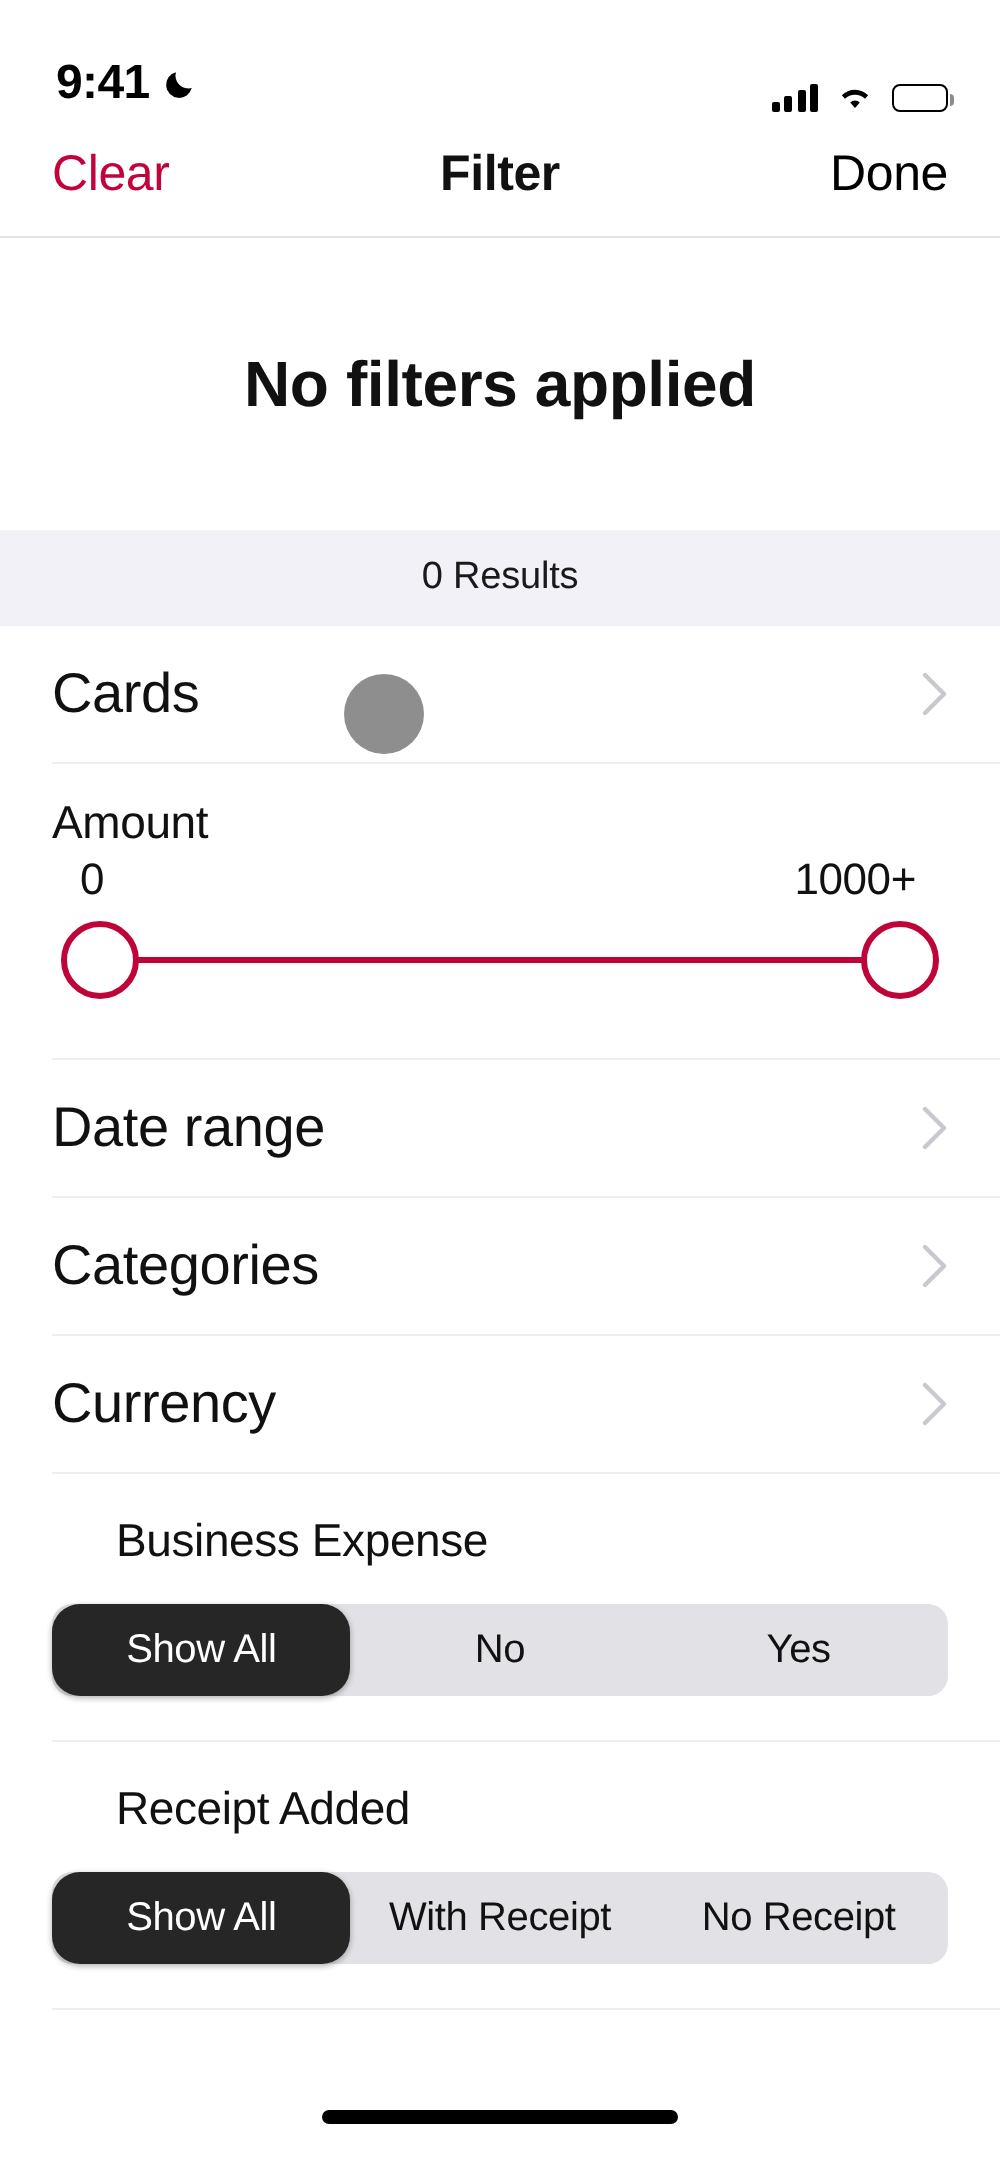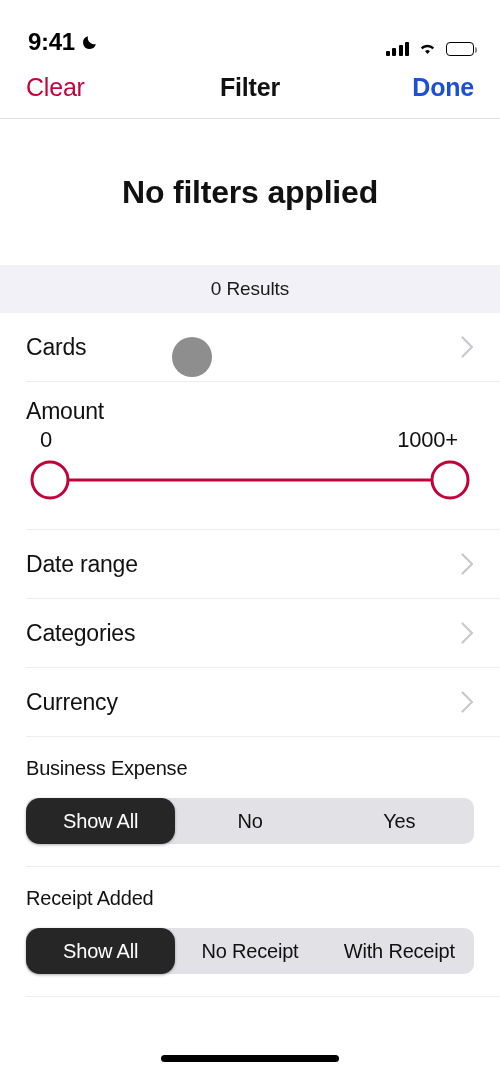--- a/index.html
+++ b/index.html
@@ -63,21 +63,21 @@
     height:48px; background:#f2f1f7;
     display:flex; align-items:center; justify-content:center;
   }
   .results-band span { font-size:19px; color:#1a1a1a; letter-spacing:-0.1px;text-align:center; }
 
   
   .row {
     height:68px; display:flex; align-items:center; justify-content:space-between;
     padding:0 26px; position:relative; background:#fff; cursor:pointer;
   }
-  .row-label { font-size:23px; color:#111; letter-spacing:-0.2px; }
+  .row-label { font-size:28px; color:#111; letter-spacing:-0.2px; }
   .chevron { width:13px; height:22px; display:block; flex:none; }
   .divider { height:1px; background:#eeedf1; margin-left:26px; }
 
   
   .amount-sec { padding:16px 26px 26px; position:relative; }
   .amount-title { font-size:23px; color:#111; letter-spacing:-0.2px; }
   .amount-values {
     display:flex; justify-content:space-between; align-items:flex-end;
     margin-top:2px; padding:0 16px 0 14px;
   }
@@ -90,21 +90,21 @@
   .slider-thumb {
     position:absolute; top:50%; width:39px; height:39px; border-radius:50%;
     background:#fff; border:3px solid #bf043a; transform:translate(-50%,-50%);
     cursor:grab;
   }
   .slider-thumb.lo { left:24px; }
   .slider-thumb.hi { left:calc(100% - 24px); }
 
   
   .seg-sec { padding:20px 26px 22px; }
-  .seg-title { font-size:20px; color:#111; letter-spacing:-0.2px; margin-bottom:18px; }
+  .seg-title { font-size:23px; color:#111; letter-spacing:-0.2px; margin-bottom:18px;margin-left:32px; }
   .segmented {
     display:flex; background:#e2e1e6; border-radius:10px; height:46px;
     padding:0; position:relative; overflow:visible;
   }
   .seg-btn {
     flex:1; display:flex; align-items:center; justify-content:center;
     font-size:20px; color:#111; letter-spacing:-0.2px;
     font-family:inherit; background:none; border:none; cursor:pointer;
     border-radius:14px; height:100%; position:relative; z-index:1;text-align:right;
   }
@@ -149,21 +149,21 @@
     </svg>
     <span class="batt-icon">
       <span class="batt-fill"></span>
     </span>
   </div>
 </div>
 
 <div class="navbar">
   <button class="nav-action" style="color:#c2043c">Clear</button>
   <span class="nav-title">Filter</span>
-  <button class="nav-action" style="color:#1d4ed8;font-weight:700">Done</button>
+  <button class="nav-action" style="color:#000000;font-weight:400">Done</button>
 </div>
 <div class="hairline-top"></div>
 
 <div class="empty-state">
   <span>No filters applied</span>
 </div>
 
 <div class="results-band">
   <span>0 Results</span>
 </div>
@@ -221,20 +221,20 @@
     <button class="seg-btn">No</button>
     <button class="seg-btn">Yes</button>
   </div>
 </div>
 <div class="divider"></div>
 
 <div class="seg-sec">
   <div class="seg-title">Receipt Added</div>
   <div class="segmented">
     <button class="seg-btn selected">Show All</button>
+    <button class="seg-btn">With Receipt</button>
     <button class="seg-btn">No Receipt</button>
-    <button class="seg-btn">With Receipt</button>
   </div>
 </div>
 <div class="divider"></div>
 
 <div class="cursor-blob"></div>
 <div class="home-bar"></div>
 
 </body></html>

